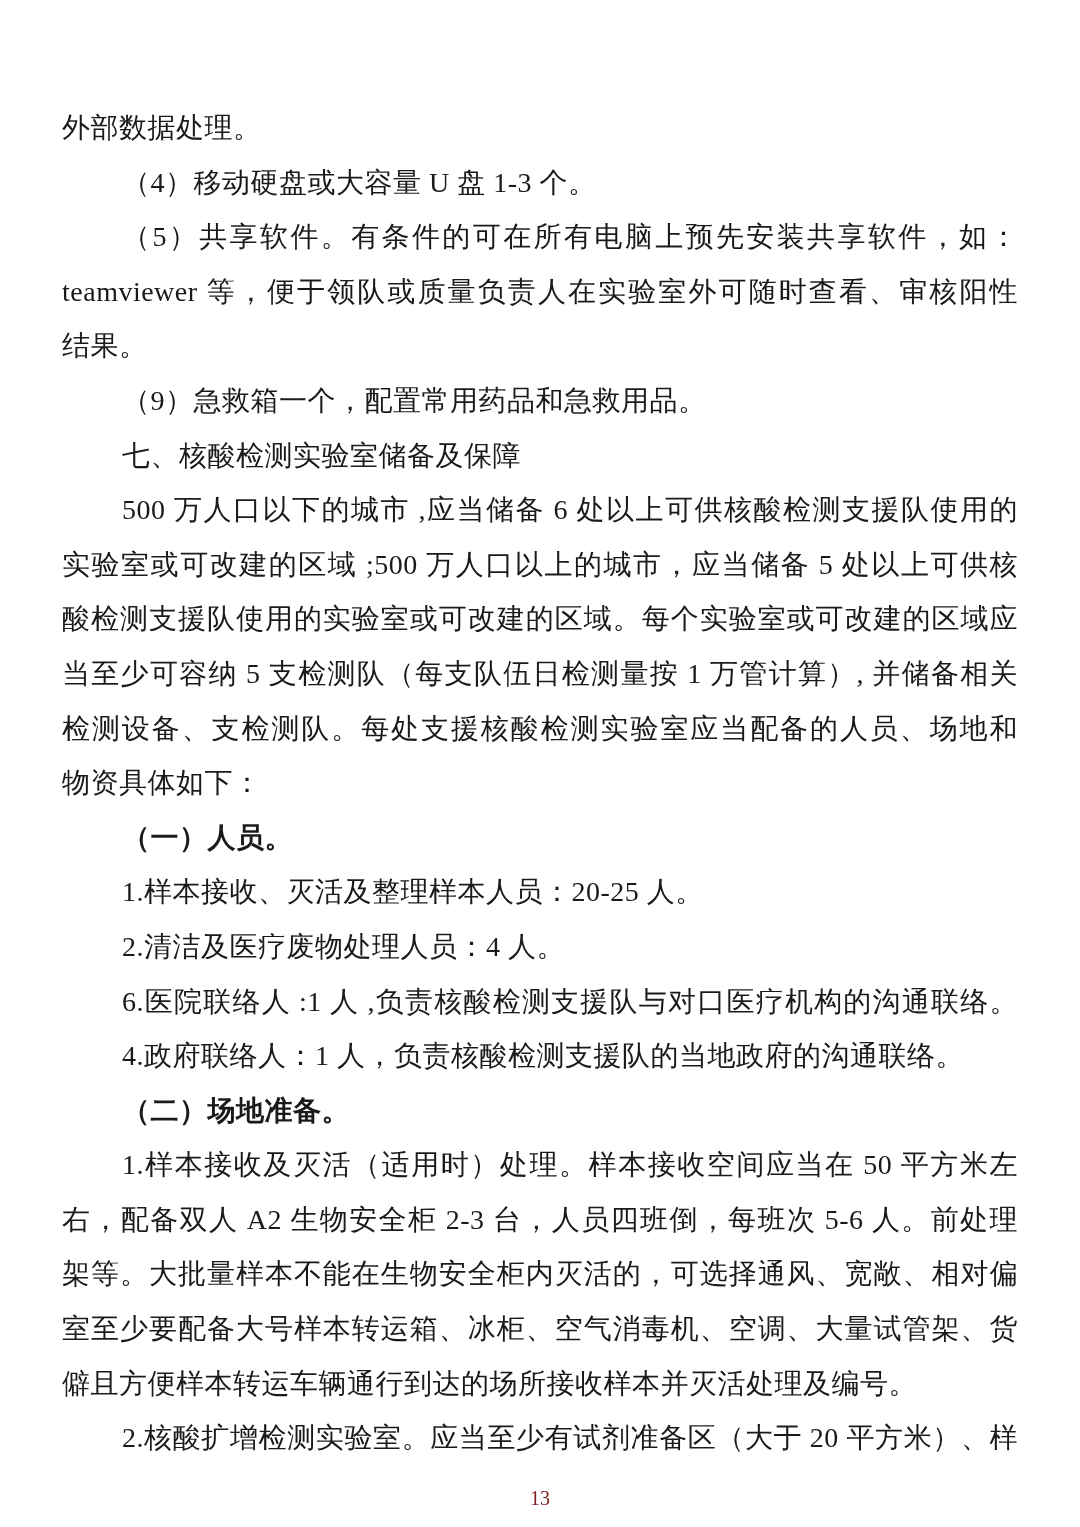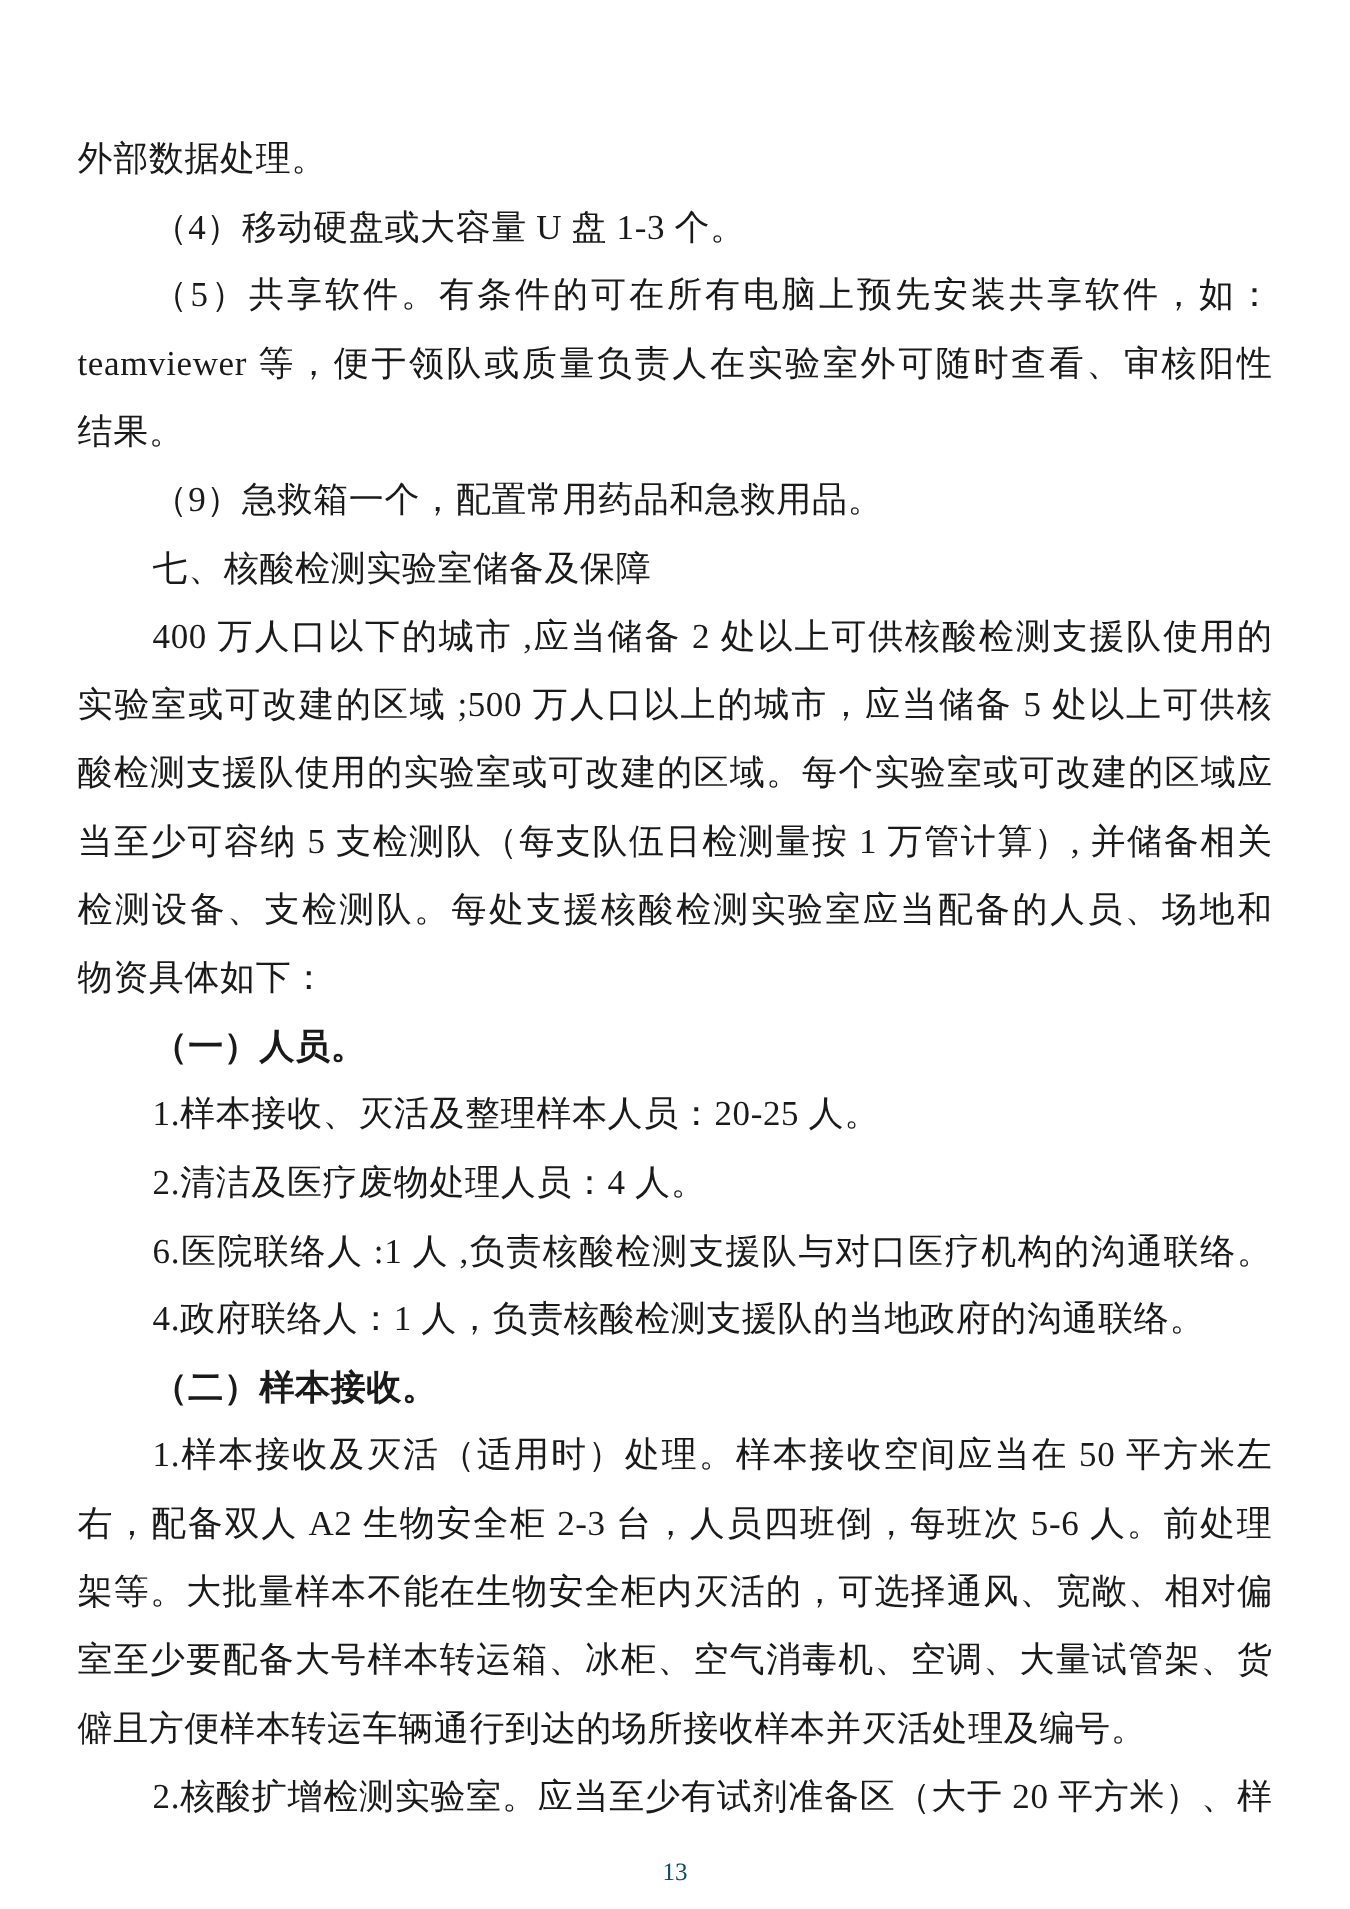--- a/index.html
+++ b/index.html
@@ -43,48 +43,48 @@
     text-align-last: justify;
   }
   .page-number {
     position: absolute;
     top: 1455px;
     left: 0;
     width: 100%;
     text-align: center;
     font-size: 20px;
     line-height: 28px;
-    color: #0c4a6e;
+    color: #7f1d1d;
   }
 </style>
 </head>
 <body>
 
 <div class="page">
   <div class="content">
 
   <div class="line">外部数据处理。</div>
       <div class="line indent">（4）移动硬盘或大容量 U 盘 1-3 个。</div>
       <div class="line indent fill">（5）共享软件。有条件的可在所有电脑上预先安装共享软件，如：</div>
       <div class="line fill">teamviewer 等，便于领队或质量负责人在实验室外可随时查看、审核阳性</div>
       <div class="line">结果。</div>
       <div class="line indent">（9）急救箱一个，配置常用药品和急救用品。</div>
       <div class="line indent">七、核酸检测实验室储备及保障</div>
-      <div class="line indent fill">400 万人口以下的城市 ,应当储备 2 处以上可供核酸检测支援队使用的</div>
+      <div class="line indent fill">500 万人口以下的城市 ,应当储备 6 处以上可供核酸检测支援队使用的</div>
       <div class="line fill">实验室或可改建的区域 ;500 万人口以上的城市，应当储备 5 处以上可供核</div>
       <div class="line fill">酸检测支援队使用的实验室或可改建的区域。每个实验室或可改建的区域应</div>
       <div class="line fill">当至少可容纳 5 支检测队（每支队伍日检测量按 1 万管计算）, 并储备相关</div>
       <div class="line fill">检测设备、支检测队。每处支援核酸检测实验室应当配备的人员、场地和</div>
       <div class="line">物资具体如下：</div>
       <div class="line indent bold">（一）人员。</div>
       <div class="line indent">1.样本接收、灭活及整理样本人员：20-25 人。</div>
       <div class="line indent">2.清洁及医疗废物处理人员：4 人。</div>
       <div class="line indent fill">6.医院联络人 :1 人 ,负责核酸检测支援队与对口医疗机构的沟通联络。</div>
       <div class="line indent">4.政府联络人：1 人，负责核酸检测支援队的当地政府的沟通联络。</div>
-      <div class="line indent bold">（二）样本接收。</div>
+      <div class="line indent bold">（二）场地准备。</div>
       <div class="line indent fill">1.样本接收及灭活（适用时）处理。样本接收空间应当在 50 平方米左</div>
       <div class="line fill">右，配备双人 A2 生物安全柜 2-3 台，人员四班倒，每班次 5-6 人。前处理</div>
       <div class="line fill">架等。大批量样本不能在生物安全柜内灭活的，可选择通风、宽敞、相对偏</div>
       <div class="line fill">室至少要配备大号样本转运箱、冰柜、空气消毒机、空调、大量试管架、货</div>
       <div class="line">僻且方便样本转运车辆通行到达的场所接收样本并灭活处理及编号。</div>
       <div class="line indent fill">2.核酸扩增检测实验室。应当至少有试剂准备区（大于 20 平方米）、样</div>
     </div>
   <div class="page-number">13</div>
 </div>
 

